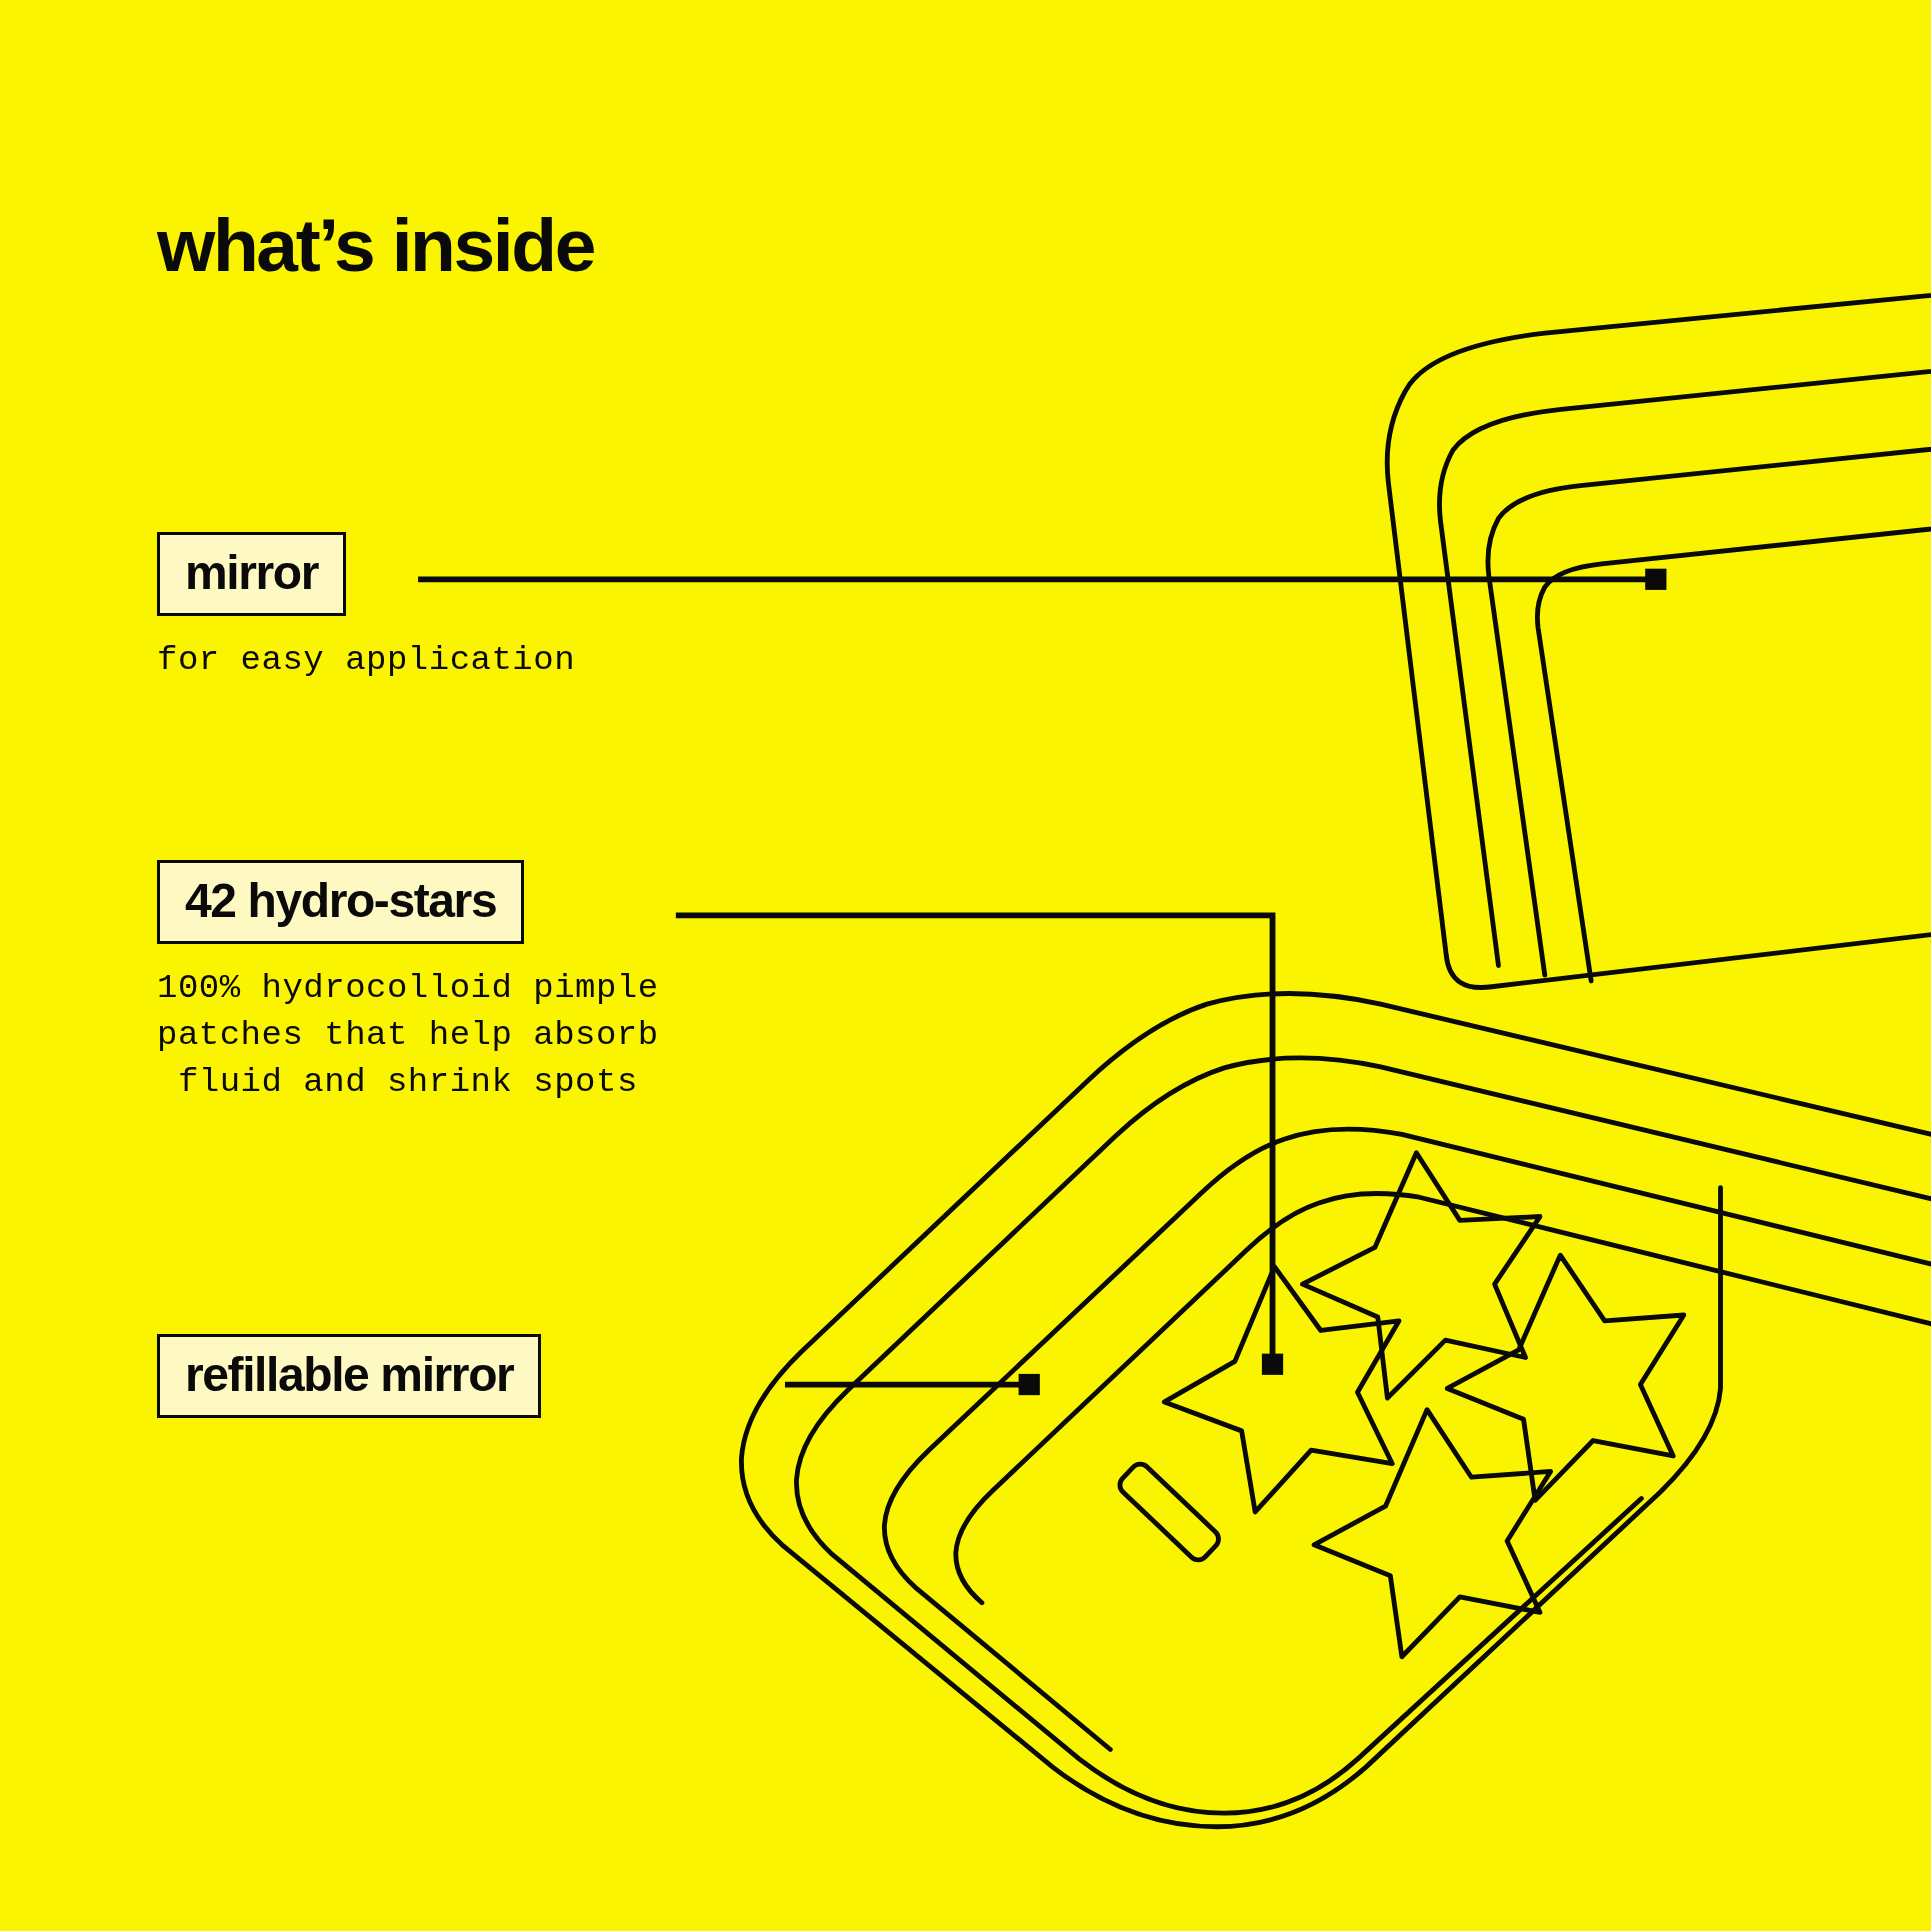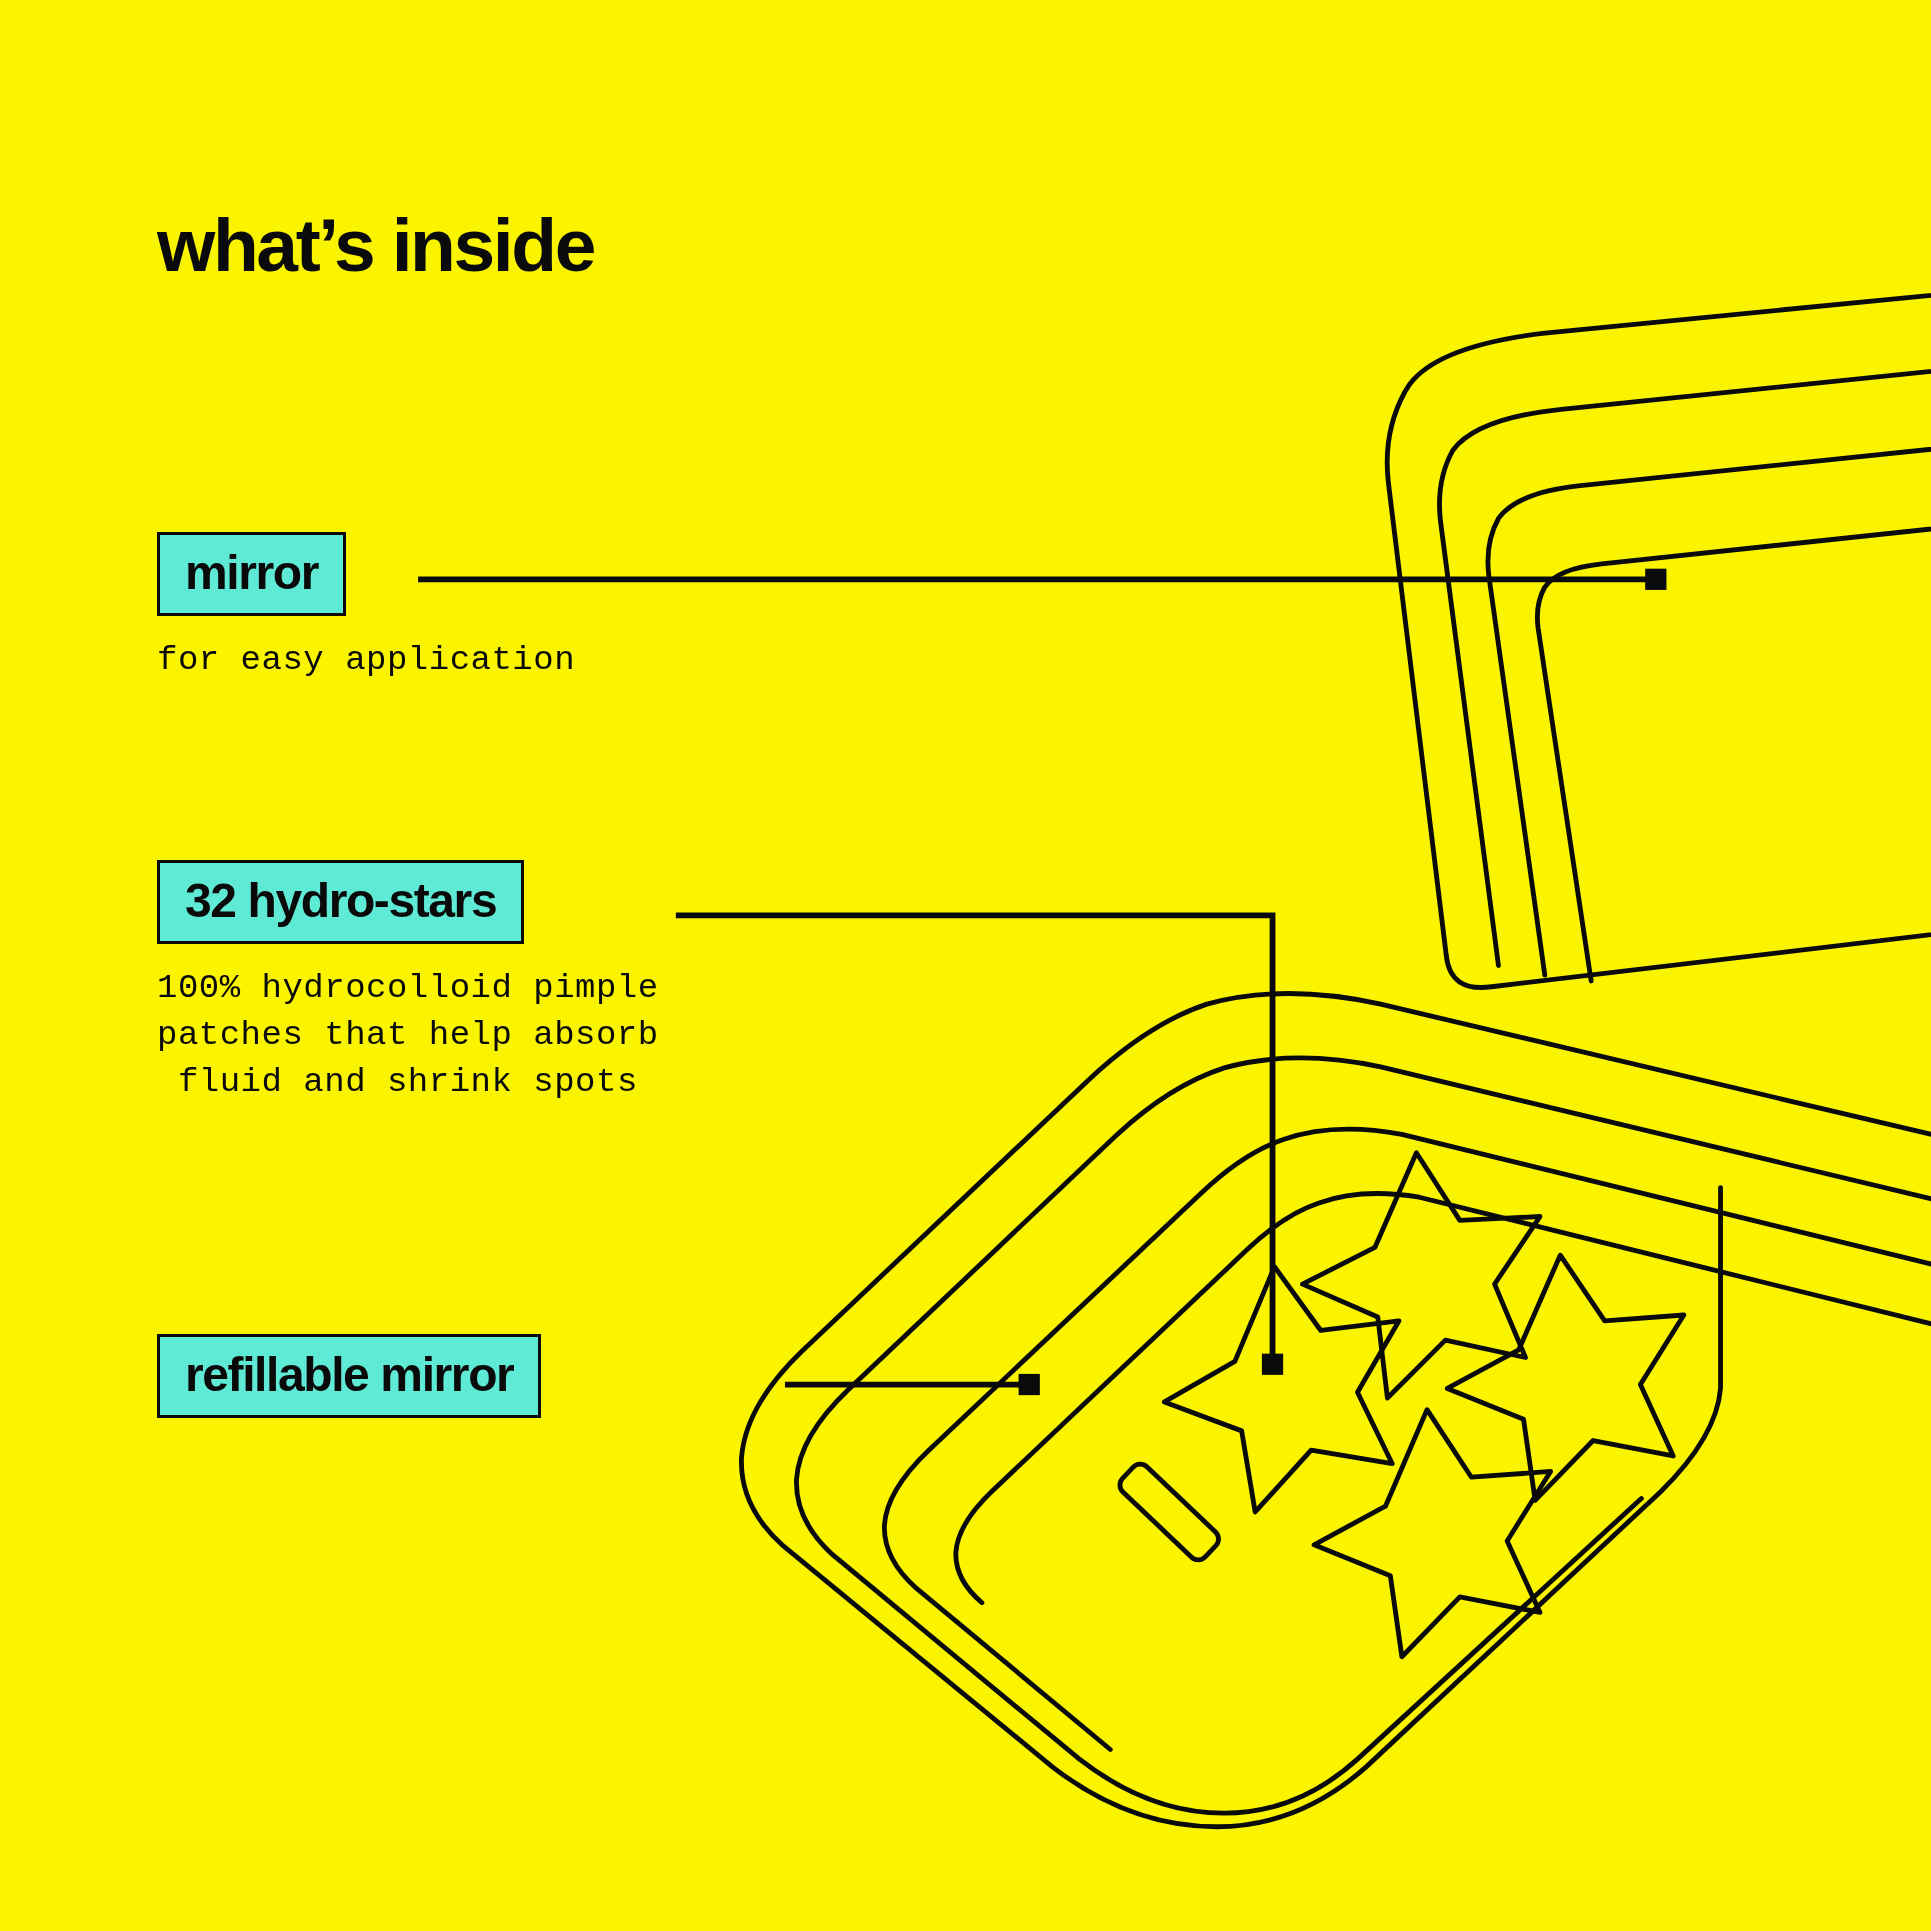--- a/index.html
+++ b/index.html
@@ -36,21 +36,21 @@
     color: #0A0A0A;
     white-space: nowrap;
   }
 
   
   .callout { position: absolute; }
 
   .callout-box {
     display: inline-block;
     border: 3.9px solid #0A0A0A;
-    background: #5eead4;
+    background: #fef9c3;
     box-sizing: border-box;
     padding: 13.5px 25px 16.4px 25px;
   }
   .callout-label {
     font-family: "Liberation Sans", sans-serif;
     font-weight: 700;
     font-size: 48px;
     line-height: 1;
     letter-spacing: -1.4px;
     color: #0A0A0A;
@@ -213,21 +213,21 @@
 
   <div class="callout" id="callout-mirror">
     <div class="callout-box">
       <div class="callout-label">mirror</div>
     </div>
     <div class="callout-desc">for easy application</div>
   </div>
 
   <div class="callout" id="callout-stars">
     <div class="callout-box">
-      <div class="callout-label">32 hydro-stars</div>
+      <div class="callout-label">42 hydro-stars</div>
     </div>
     <div class="callout-desc">100% hydrocolloid pimple
 patches that help absorb
 fluid and shrink spots</div>
   </div>
 
   <div class="callout" id="callout-compact">
     <div class="callout-box">
       <div class="callout-label">refillable mirror</div>
     </div>

